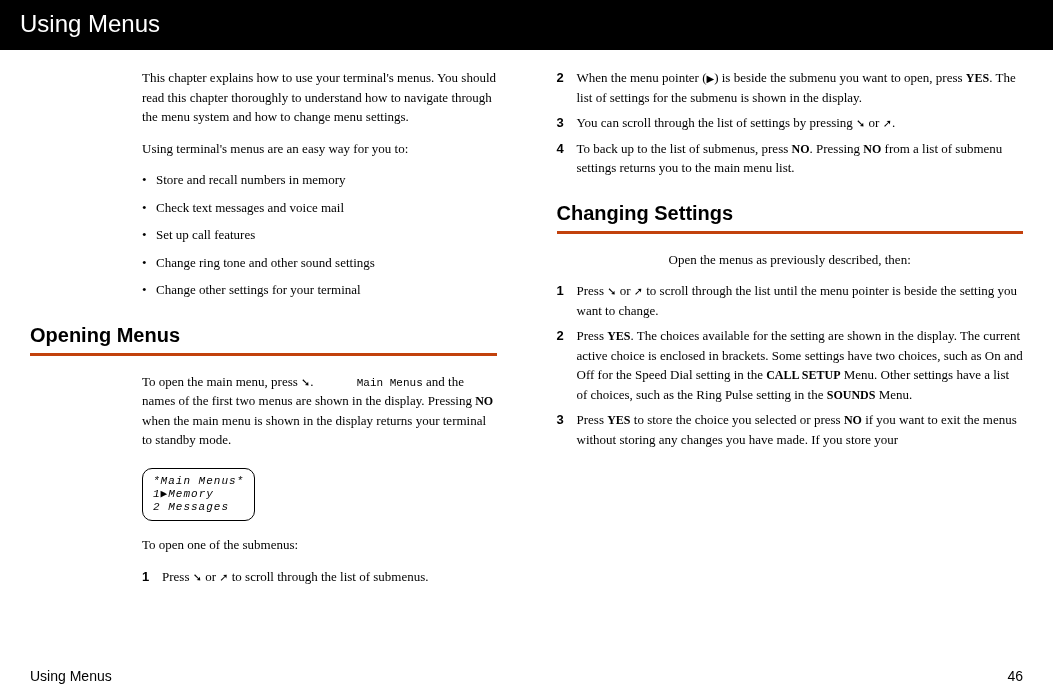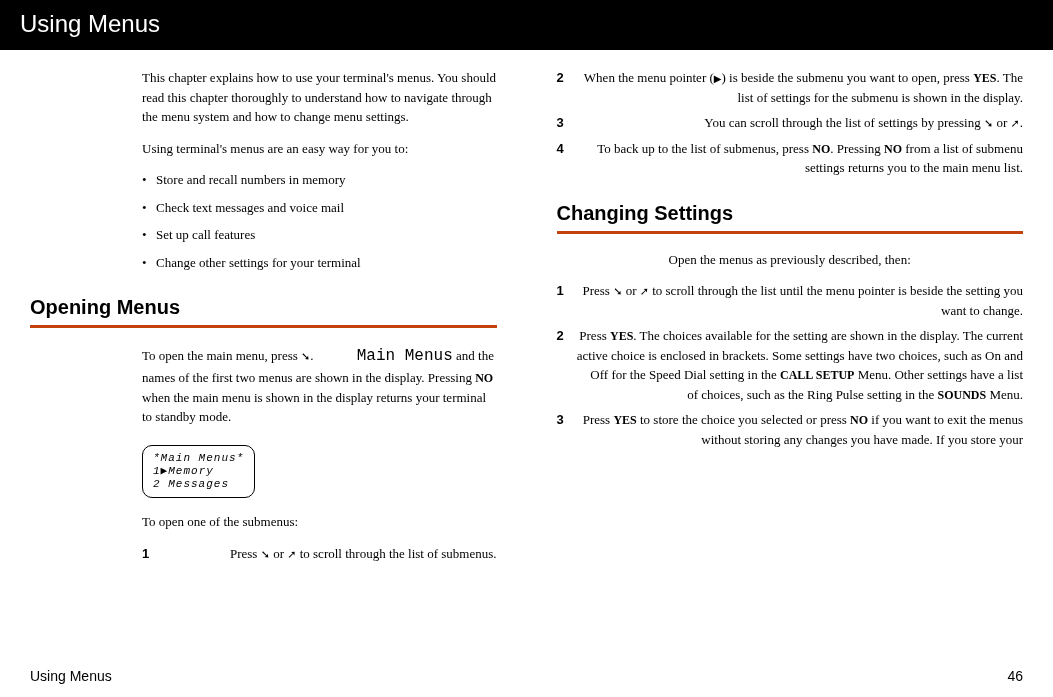--- a/index.html
+++ b/index.html
@@ -63,25 +63,24 @@
     }
     .num {
       font-family: Arial, Helvetica, sans-serif;
       font-weight: bold;
       font-size: 13px;
       width: 20px;
       flex-shrink: 0;
     }
     .num-body {
       flex: 1;
-      text-align: right;
     }
     .mono {
       font-family: 'Courier New', monospace;
-      font-size: 16px;
+      font-size: 11px;
       padding-left: 40px;
     }
     .smallcaps {
       font-variant: small-caps;
       font-size: 12px;
       font-weight: bold;
     }
     .bold-label {
       font-weight: bold;
       font-size: 12px;
@@ -125,20 +124,21 @@
 <div class="content">
 
   <div class="col">
     <div class="body-text">
       <p>This chapter explains how to use your terminal's menus. You should read this chapter thoroughly to understand how to navigate through the menu system and how to change menu settings.</p>
       <p>Using terminal's menus are an easy way for you to:</p>
       <ul>
         <li>Store and recall numbers in memory</li>
         <li>Check text messages and voice mail</li>
         <li>Set up call features</li>
+        <li>Change ring tone and other sound settings</li>
         <li>Change other settings for your terminal</li>
       </ul>
     </div>
 
     <h2 class="section-heading">Opening Menus</h2>
 
     <div class="body-text">
       <p>
         <span>To open the main menu, press </span><span class="arrow">➘</span><span>. </span><span class="mono">Main Menus</span><span> and the names of the first two menus are shown in the display. Pressing </span><span class="smallcaps">NO</span><span> when the main menu is shown in the display returns your terminal to standby mode.</span>
       </p>

